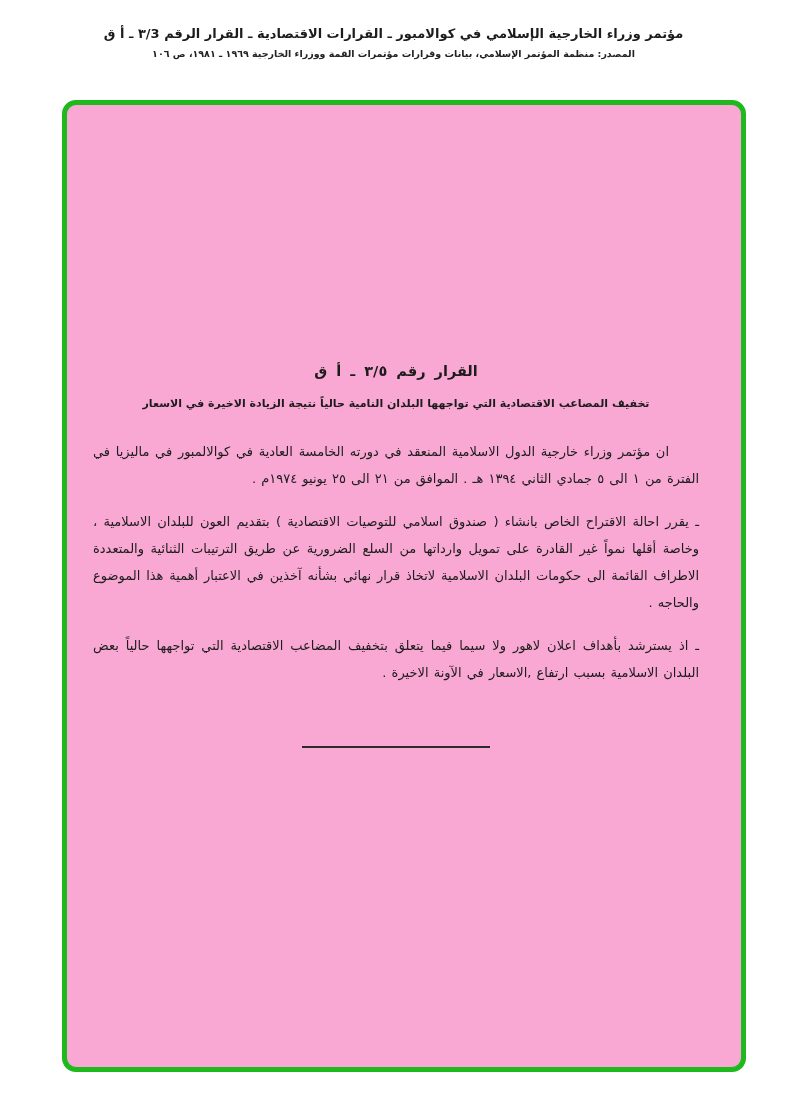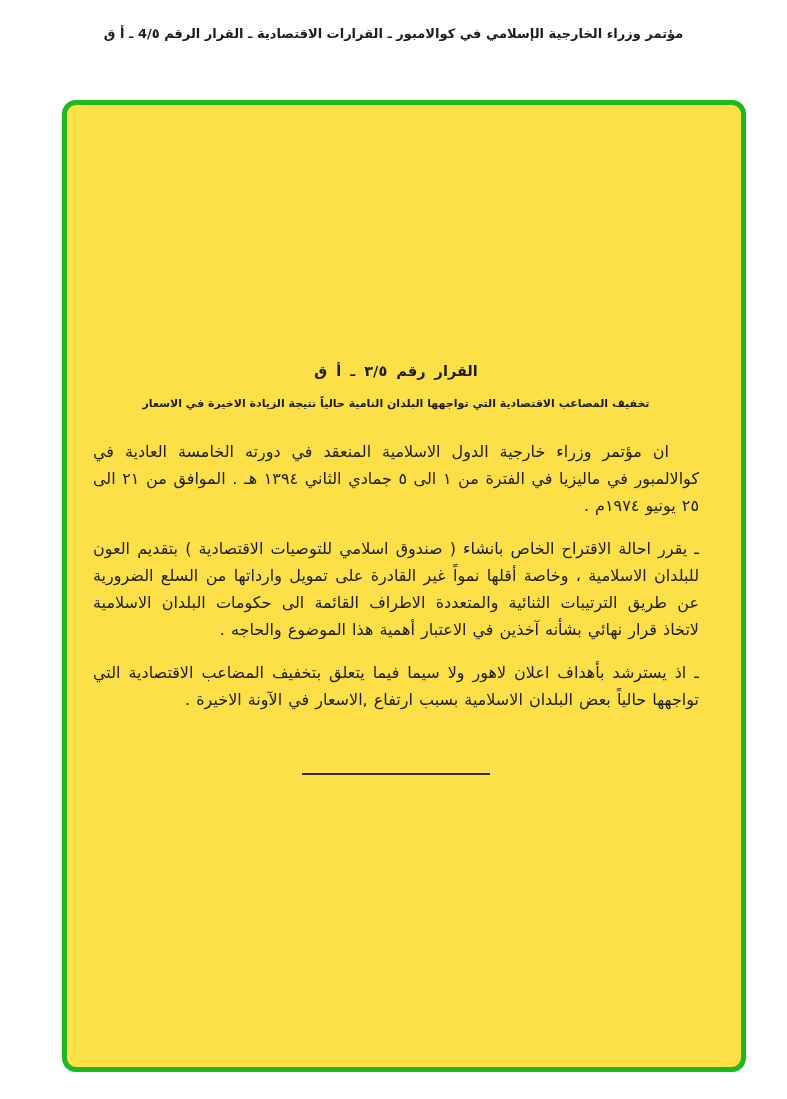--- a/index.html
+++ b/index.html
@@ -6,44 +6,45 @@
   body{
     width:787px;height:1099px;background:#ffffff;
     font-family:"DejaVu Sans",sans-serif;color:#1c1c1c;
     position:relative;overflow:hidden;
   }
   .doc-header{direction:rtl;text-align:center;padding-top:26px;font-weight:bold;}
   .header-line1{font-size:13px;letter-spacing:.2px;}
   .header-line2{font-size:9.5px;margin-top:7px;color:#222;}
   .green-frame{
     position:absolute;left:62px;top:100px;width:684px;height:972px;
-    border:5px solid #1db91d;border-radius:14px;background:#fde047;
+    border:5px solid #1db91d;border-radius:14px;background:#f9a8d4;
     box-sizing:border-box;
   }
   .scan-content{direction:rtl;padding:258px 42px 0 26px;}
   .res-title{
     text-align:center;font-size:14.5px;letter-spacing:2px;font-weight:600;
     word-spacing:4px;
   }
   .res-heading{
     font-weight:bold;font-size:11px;text-align:center;margin-top:18px;
   }
   .paras{margin-top:28px;}
   .para{
-    font-size:16px;line-height:27px;text-align:justify;
+    font-size:13px;line-height:27px;text-align:justify;
     margin:16px 0 14px;word-spacing:1px;
   }
   .para-indent{text-indent:30px;}
   .end-rule{width:188px;height:2px;background:#2b2b2b;margin:60px auto 0;}
 </style>
 </head>
 <body>
 
 <header class="doc-header">
-  <div class="header-line1">مؤتمر وزراء الخارجية الإسلامي في كوالامبور ـ القرارات الاقتصادية ـ القرار الرقم 4/٥ ـ أ ق</div>
+  <div class="header-line1">مؤتمر وزراء الخارجية الإسلامي في كوالامبور ـ القرارات الاقتصادية ـ القرار الرقم ٣/3 ـ أ ق</div>
+  <div class="header-line2">المصدر: منظمة المؤتمر الإسلامي، بيانات وقرارات مؤتمرات القمة ووزراء الخارجية ١٩٦٩ ـ ١٩٨١، ص ١٠٦</div>
 </header>
 
 <div class="green-frame">
   <div class="scan-content">
 
     <div class="res-title">القرار رقم ٣/٥ ـ أ ق</div>
 
     <div class="res-heading">تخفيف المصاعب الاقتصادية التي تواجهها البلدان النامية حالياً نتيجة الزيادة الاخيرة في الاسعار</div>
 
     <div class="paras">

